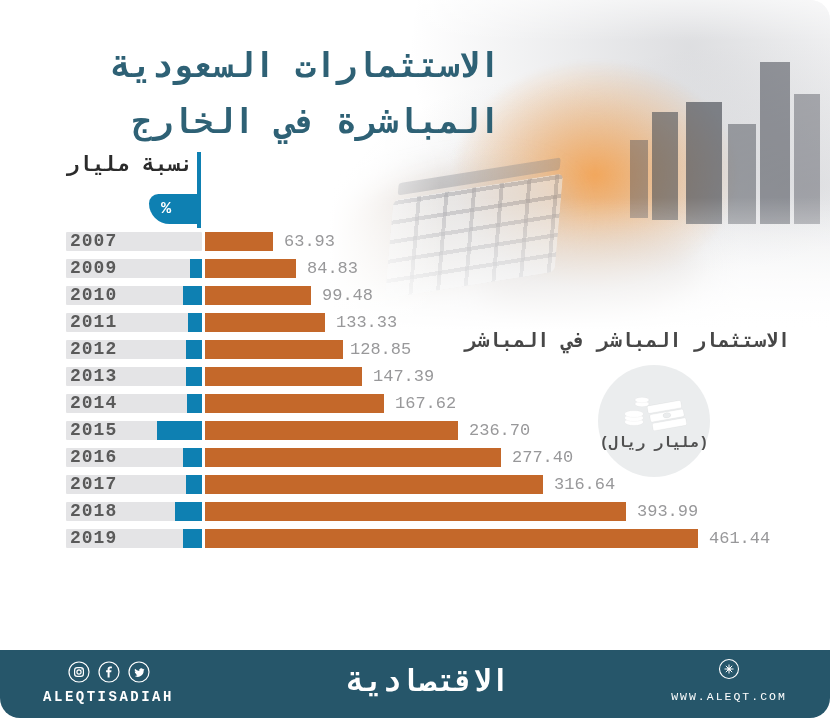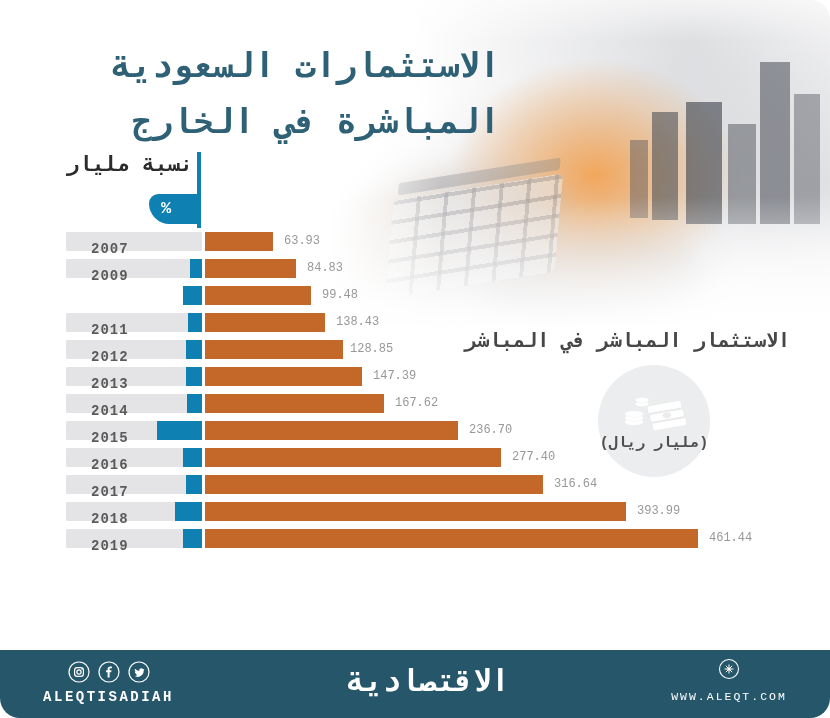--- a/index.html
+++ b/index.html
@@ -49,25 +49,25 @@
     font-size:21px;font-weight:bold;color:#2b2b2b;white-space:nowrap;}
   .legend-line{position:absolute;left:197px;top:152px;width:4px;height:76px;background:var(--blue,#0e80b2);}
   .legend-badge{position:absolute;left:149px;top:194px;width:48px;height:30px;
     background:var(--blue,#0e80b2);border-radius:10px 0 0 22px;
     color:#fff;font-size:17px;font-weight:bold;line-height:30px;padding-left:12px;box-sizing:border-box;}
 
   
   .rows{position:absolute;left:0;top:232px;width:830px;}
   .row{position:relative;height:19px;margin-bottom:8px;}
   .track{position:absolute;left:66px;top:0;width:136px;height:19px;background:var(--track,#e4e4e6);border-radius:1px;}
-  .year{position:absolute;left:25px;top:0;line-height:19px;font-size:14px;font-weight:bold;
-    color:var(--year,#5a5a5a);letter-spacing:1px;margin-top:8px;}
+  .year{position:absolute;left:4px;top:0;line-height:19px;font-size:18px;font-weight:bold;
+    color:var(--year,#5a5a5a);letter-spacing:1px;}
   .pct{position:absolute;right:628px;top:0;height:19px;background:var(--blue,#0e80b2);}
   .bar{position:absolute;left:205px;top:0;height:19px;background:var(--orange,#c4682a);}
-  .val{position:absolute;top:0;line-height:19px;font-size:12px;color:var(--valtext,#98989a);white-space:nowrap;}
+  .val{position:absolute;top:0;line-height:19px;font-size:17px;color:var(--valtext,#98989a);white-space:nowrap;}
 
   
   .side-label{position:absolute;top:328px;right:40px;direction:rtl;font-size:20px;
     font-weight:bold;color:#474747;white-space:nowrap;}
   .unit-circle{position:absolute;left:598px;top:365px;width:112px;height:112px;border-radius:50%;
     background:#ebedee;display:flex;flex-direction:column;align-items:center;justify-content:center;gap:2px;}
   .unit-text{direction:rtl;font-size:15px;font-weight:bold;color:#4f4f4f;}
 
   
   .footer{position:absolute;left:0;bottom:0;width:830px;height:68px;background:var(--footer,#26566a);}
@@ -119,31 +119,34 @@
       </div>
       <div class="row">
         <div class="track">
           <span class="year">2009</span>
         </div>
         <div class="pct" style="width:12px"></div>
         <div class="bar" style="width:91px"></div>
         <span class="val" style="left:307px">84.83</span>
       </div>
       <div class="row">
+        <div class="track">
+          <span class="year">2010</span>
+        </div>
         <div class="pct" style="width:19px"></div>
         <div class="bar" style="width:106px"></div>
         <span class="val" style="left:322px">99.48</span>
       </div>
       <div class="row">
         <div class="track">
           <span class="year">2011</span>
         </div>
         <div class="pct" style="width:14px"></div>
         <div class="bar" style="width:120px"></div>
-        <span class="val" style="left:336px">138.43</span>
+        <span class="val" style="left:336px">133.33</span>
       </div>
       <div class="row">
         <div class="track">
           <span class="year">2012</span>
         </div>
         <div class="pct" style="width:16px"></div>
         <div class="bar" style="width:138px"></div>
         <span class="val" style="left:350px">128.85</span>
       </div>
       <div class="row">

